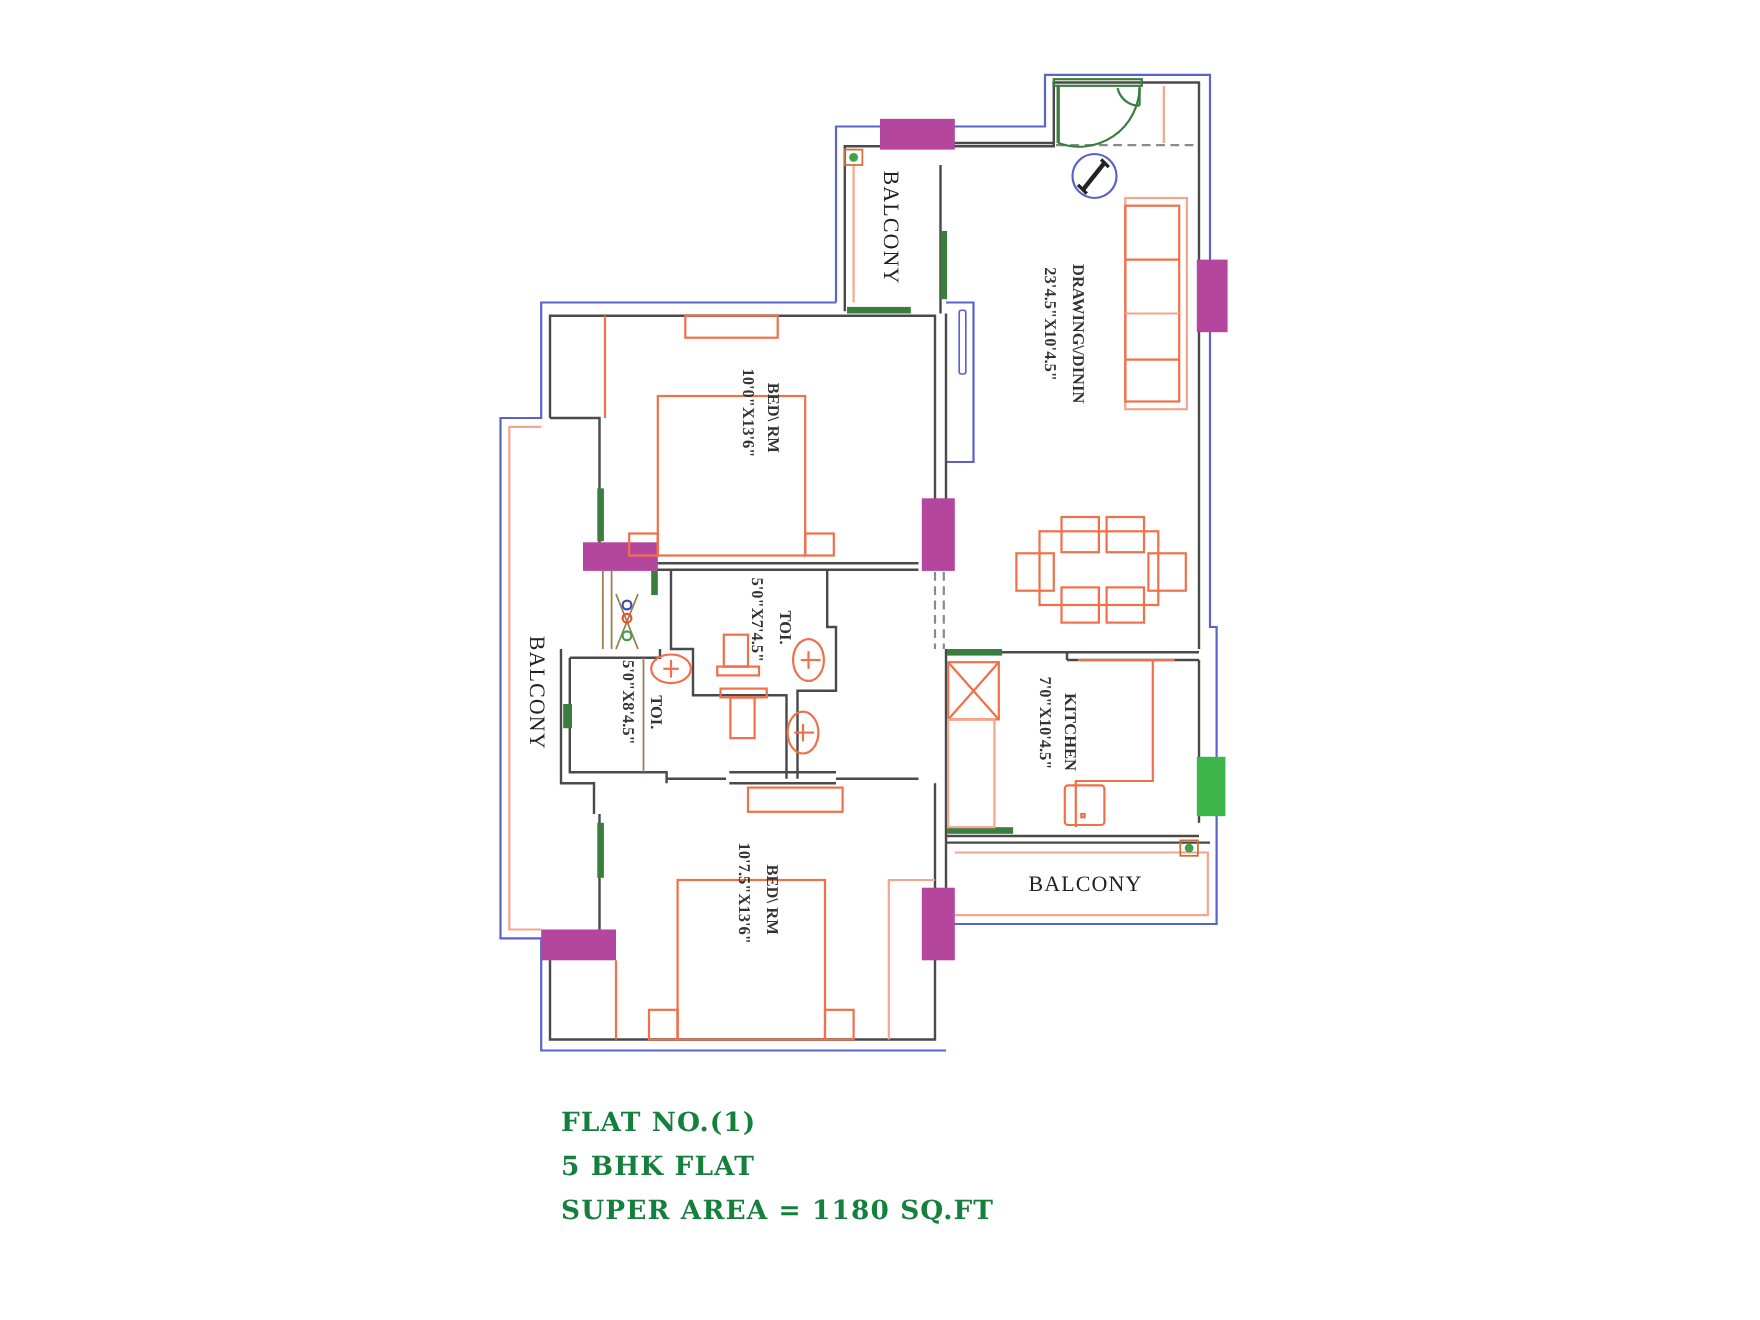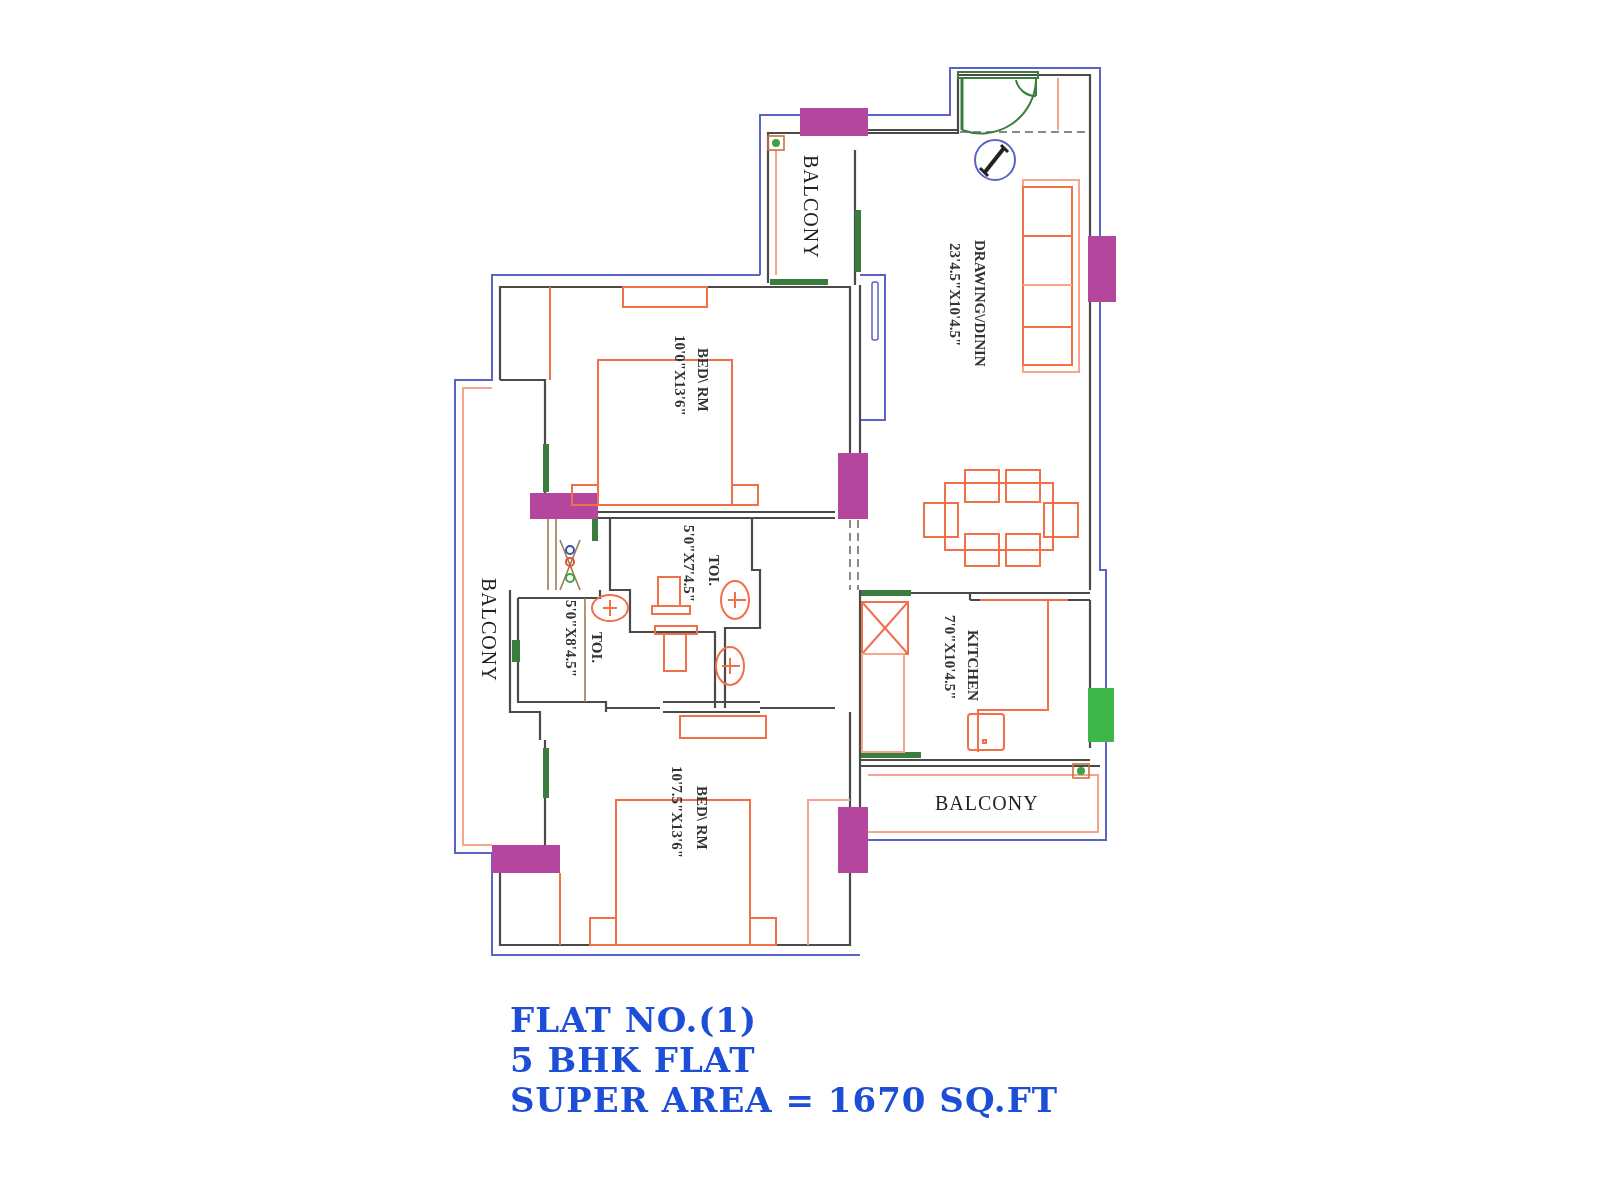--- a/index.html
+++ b/index.html
@@ -10,21 +10,21 @@
   .furn { fill:none; stroke:#f0704a; stroke-width:2; }
   .furn-light { fill:none; stroke:#f6a58c; stroke-width:2; }
   .win-pink { fill:#b4469e; }
   .win-green { fill:#3a7d3e; }
   .win-lgreen { fill:#3fb64a; }
   .duct { fill:none; stroke:#9c7b4e; stroke-width:1.6; }
   .dash { fill:none; stroke:#8a8a8a; stroke-width:2; stroke-dasharray:8 5; }
   .room-label { font-family:"Liberation Serif", serif; font-size:15px; fill:#333; font-weight:bold; }
   .room-dim { font-family:"Liberation Serif", serif; font-size:15px; fill:#333; font-weight:bold; }
   .bal-label { font-family:"Liberation Serif", serif; font-size:20px; fill:#222; letter-spacing:1px; }
-  #caption { position:absolute; left:510px; top:1000px; color:#1d4ed8; font-family:"DejaVu Serif", serif; font-weight:bold; font-size:34px; line-height:40px; letter-spacing:1px; }
+  #caption { position:absolute; left:510px; top:1000px; color:#15803d; font-family:"DejaVu Serif", serif; font-weight:bold; font-size:24px; line-height:40px; letter-spacing:1px; }
   #caption div { white-space:nowrap; }
 </style>
 </head>
 <body>
 
 <svg id="plan" viewBox="0 0 1600 1200" xmlns="http://www.w3.org/2000/svg">
 
   <g>
     <polyline class="outer" points="760,275 760,115 950,115 950,68 1100,68 1100,570 1106,570 1106,840 860,840"></polyline>
     <polyline class="outer" points="860,275 885,275 885,420 860,420"></polyline>
@@ -214,14 +214,14 @@
   <text class="room-dim" transform="translate(945,615) rotate(90)">7'0"X10'4.5"</text>
 
   <text class="bal-label" transform="translate(804,155) rotate(90)">BALCONY</text>
   <text class="bal-label" transform="translate(482,578) rotate(90)">BALCONY</text>
   <text class="bal-label" x="935" y="810">BALCONY</text>
 </svg>
 
 <div id="caption">
   <div>FLAT NO.(1)</div>
   <div>5 BHK FLAT</div>
-  <div>SUPER AREA = 1670 SQ.FT</div>
+  <div>SUPER AREA = 1180 SQ.FT</div>
 </div>
 
 </body></html>

